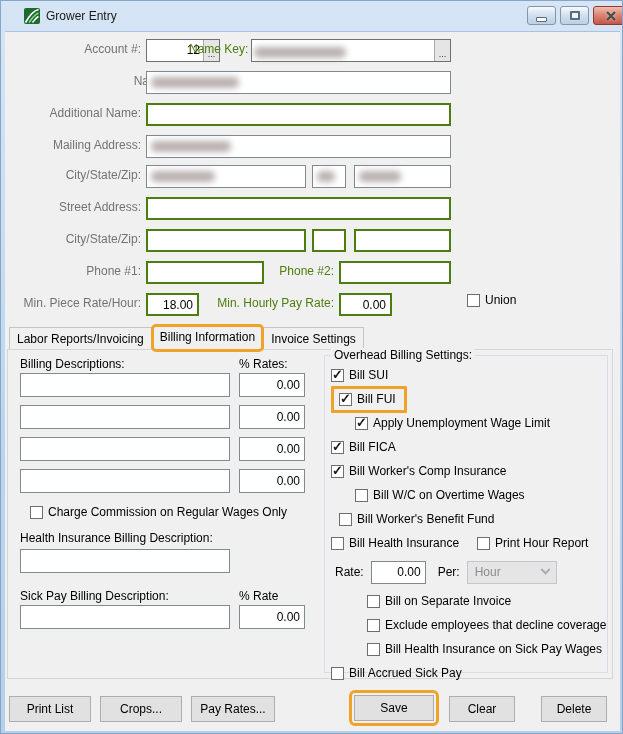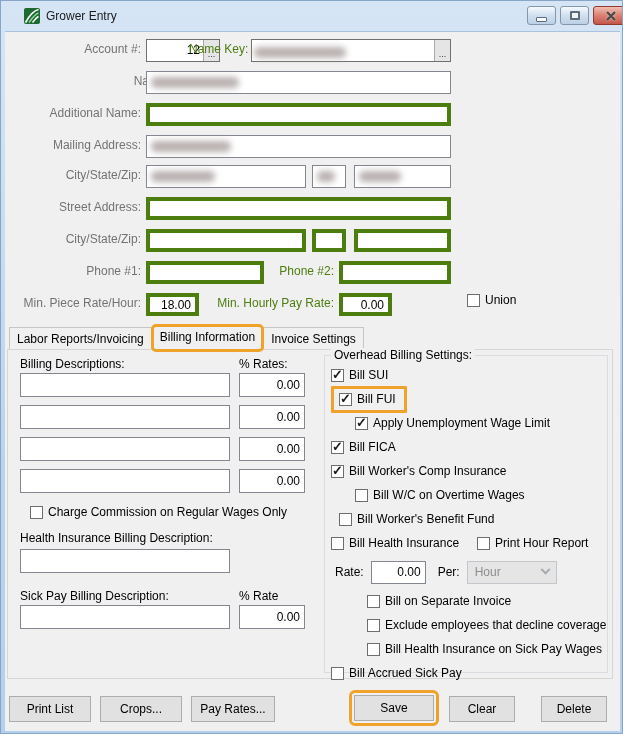--- a/index.html
+++ b/index.html
@@ -24,21 +24,21 @@
   }
   .glyph-min { width:11px; height:5px; background:#fdfdfd; border:1px solid #5c6b7c; margin-top:7px; border-radius:1px; }
   .glyph-restore { width:10px; height:9px; background:#eef3f8; border:2px solid #5c6b7c; border-radius:1px; }
   .client {
     position:absolute; left:4px; top:30px; width:615px; height:700px;
     background:#f0f0f0; border-top:1px solid #a9c3de;
   }
   .lbl { position:absolute; left:0; width:136px; text-align:right; font-size:12px; color:#737373; }
   .lbl-free { position:absolute; font-size:12px; color:#4d7c0f; }
   .tb {
-    position:absolute; height:23px; border:4px solid #4d7c0f; background:#fff;
+    position:absolute; height:23px; border:2px solid #4d7c0f; background:#fff;
     font-size:12px; padding:2px 4px; color:#000; font-family:"Liberation Sans", sans-serif;
   }
   .tb.num { text-align:right; }
   .tbdiv {
     position:absolute; height:23px; border:1px solid #828790; background:#fff;
     display:flex; align-items:center; padding:0 4px;
   }
   .combo { position:absolute; height:23px; border:1px solid #707070; background:#fff; display:flex; align-items:stretch; }
   .combo .val { flex:1; font-size:12px; text-align:right; padding:3px 3px 0 2px; }
   .combo .val.blurred { text-align:left; display:flex; align-items:center; }

